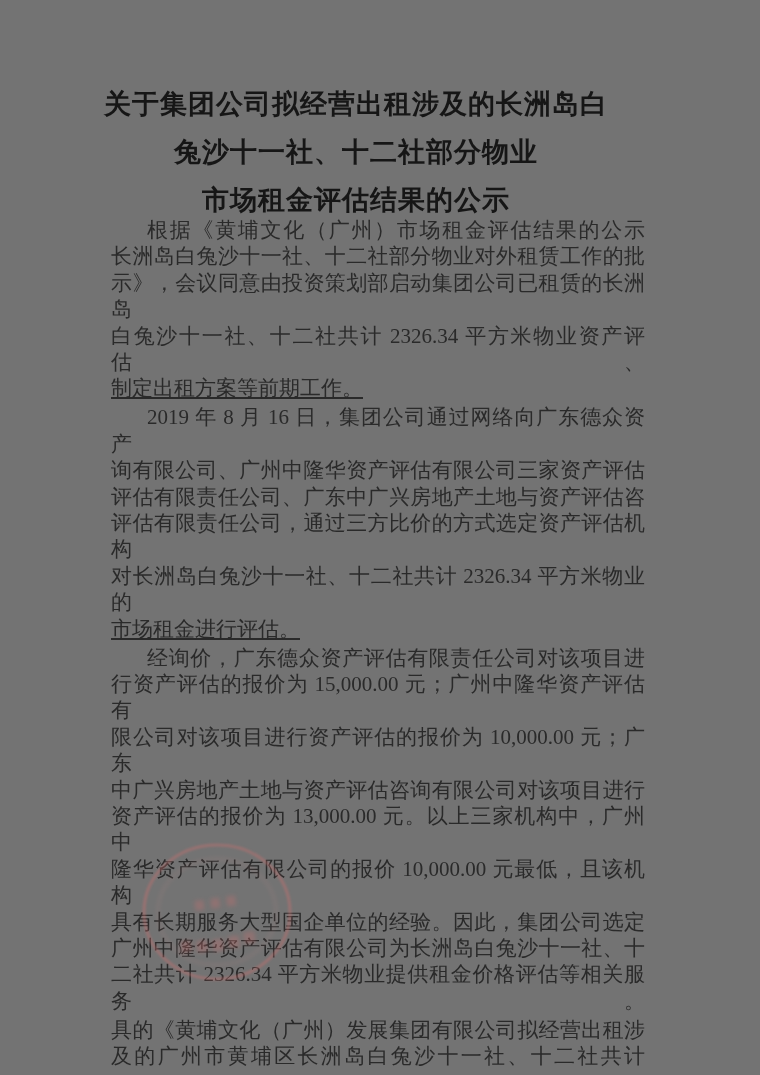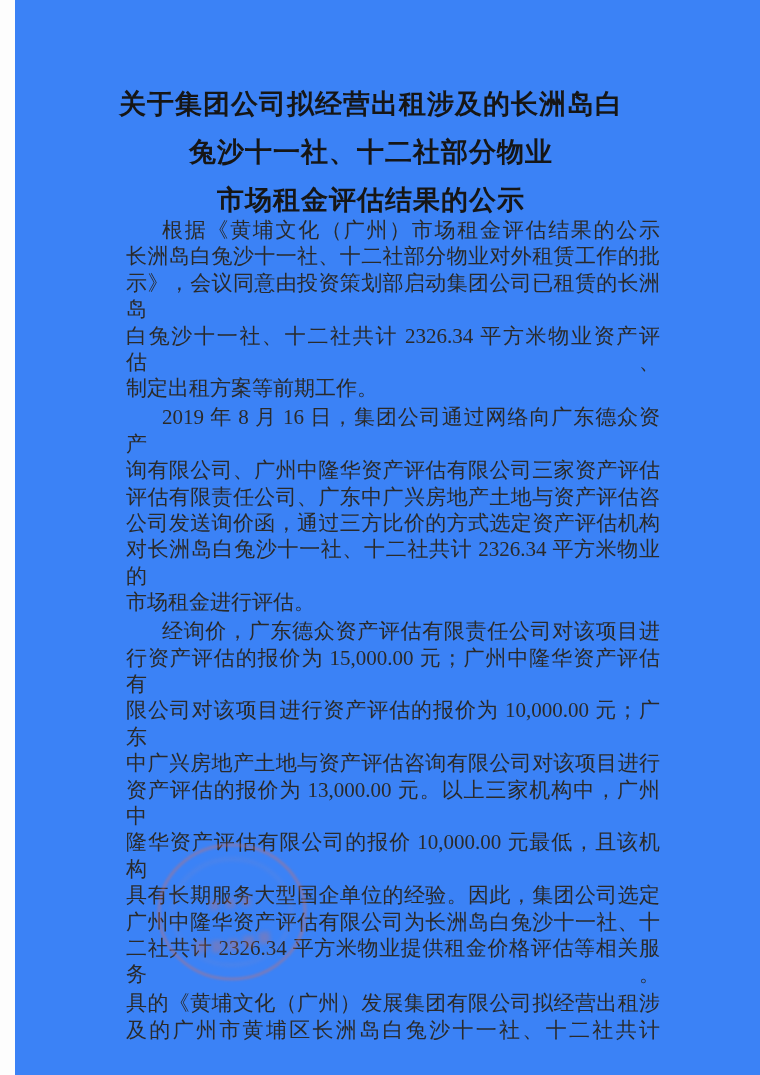--- a/index.html
+++ b/index.html
@@ -7,22 +7,21 @@
     width: 760px;
     height: 1075px;
     background: #fdfdfd;
     position: relative;
     overflow: hidden;
     font-family: "Liberation Serif", "DejaVu Serif", serif;
   }
   .page {
     position: absolute;
     inset: 0;
-    background: #3b82f6;
-    margin-left: 15px;
+    background: #737373;
   }
   .title-block {
     position: absolute;
     left: 89px;
     top: 80px;
     width: 534px;
     text-align: center;
     font-weight: bold;
     font-size: 27px;
     line-height: 48px;
@@ -41,20 +40,21 @@
   .para { margin: 0 0 2.5px 0; }
   .ln {
     text-align: justify;
     text-align-last: justify;
     white-space: normal;
   }
   .ln.first { text-indent: 36px; }
   .ln.end {
     text-align: center;
     text-align-last: left;
+    text-decoration: underline;
   }
   .stamp {
     position: absolute;
     left: 138px;
     top: 840px;
     width: 158px;
     height: 146px;
     pointer-events: none;
   }
 </style>
@@ -76,21 +76,21 @@
       <div class="ln">长洲岛白兔沙十一社、十二社部分物业对外租赁工作的批</div>
       <div class="ln">示》，会议同意由投资策划部启动集团公司已租赁的长洲岛</div>
       <div class="ln">白兔沙十一社、十二社共计 2326.34 平方米物业资产评估、</div>
       <div class="ln end">制定出租方案等前期工作。</div>
     </div>
 
     <div class="para">
       <div class="ln first">2019 年 8 月 16 日，集团公司通过网络向广东德众资产</div>
       <div class="ln">询有限公司、广州中隆华资产评估有限公司三家资产评估</div>
       <div class="ln">评估有限责任公司、广东中广兴房地产土地与资产评估咨</div>
-      <div class="ln">公司发送询价函，通过三方比价的方式选定资产评估机构</div>
+      <div class="ln">评估有限责任公司，通过三方比价的方式选定资产评估机构</div>
       <div class="ln">对长洲岛白兔沙十一社、十二社共计 2326.34 平方米物业的</div>
       <div class="ln end">市场租金进行评估。</div>
     </div>
 
     <div class="para">
       <div class="ln first">经询价，广东德众资产评估有限责任公司对该项目进</div>
       <div class="ln">行资产评估的报价为 15,000.00 元；广州中隆华资产评估有</div>
       <div class="ln">限公司对该项目进行资产评估的报价为 10,000.00 元；广东</div>
       <div class="ln">中广兴房地产土地与资产评估咨询有限公司对该项目进行</div>
       <div class="ln">资产评估的报价为 13,000.00 元。以上三家机构中，广州中</div>

